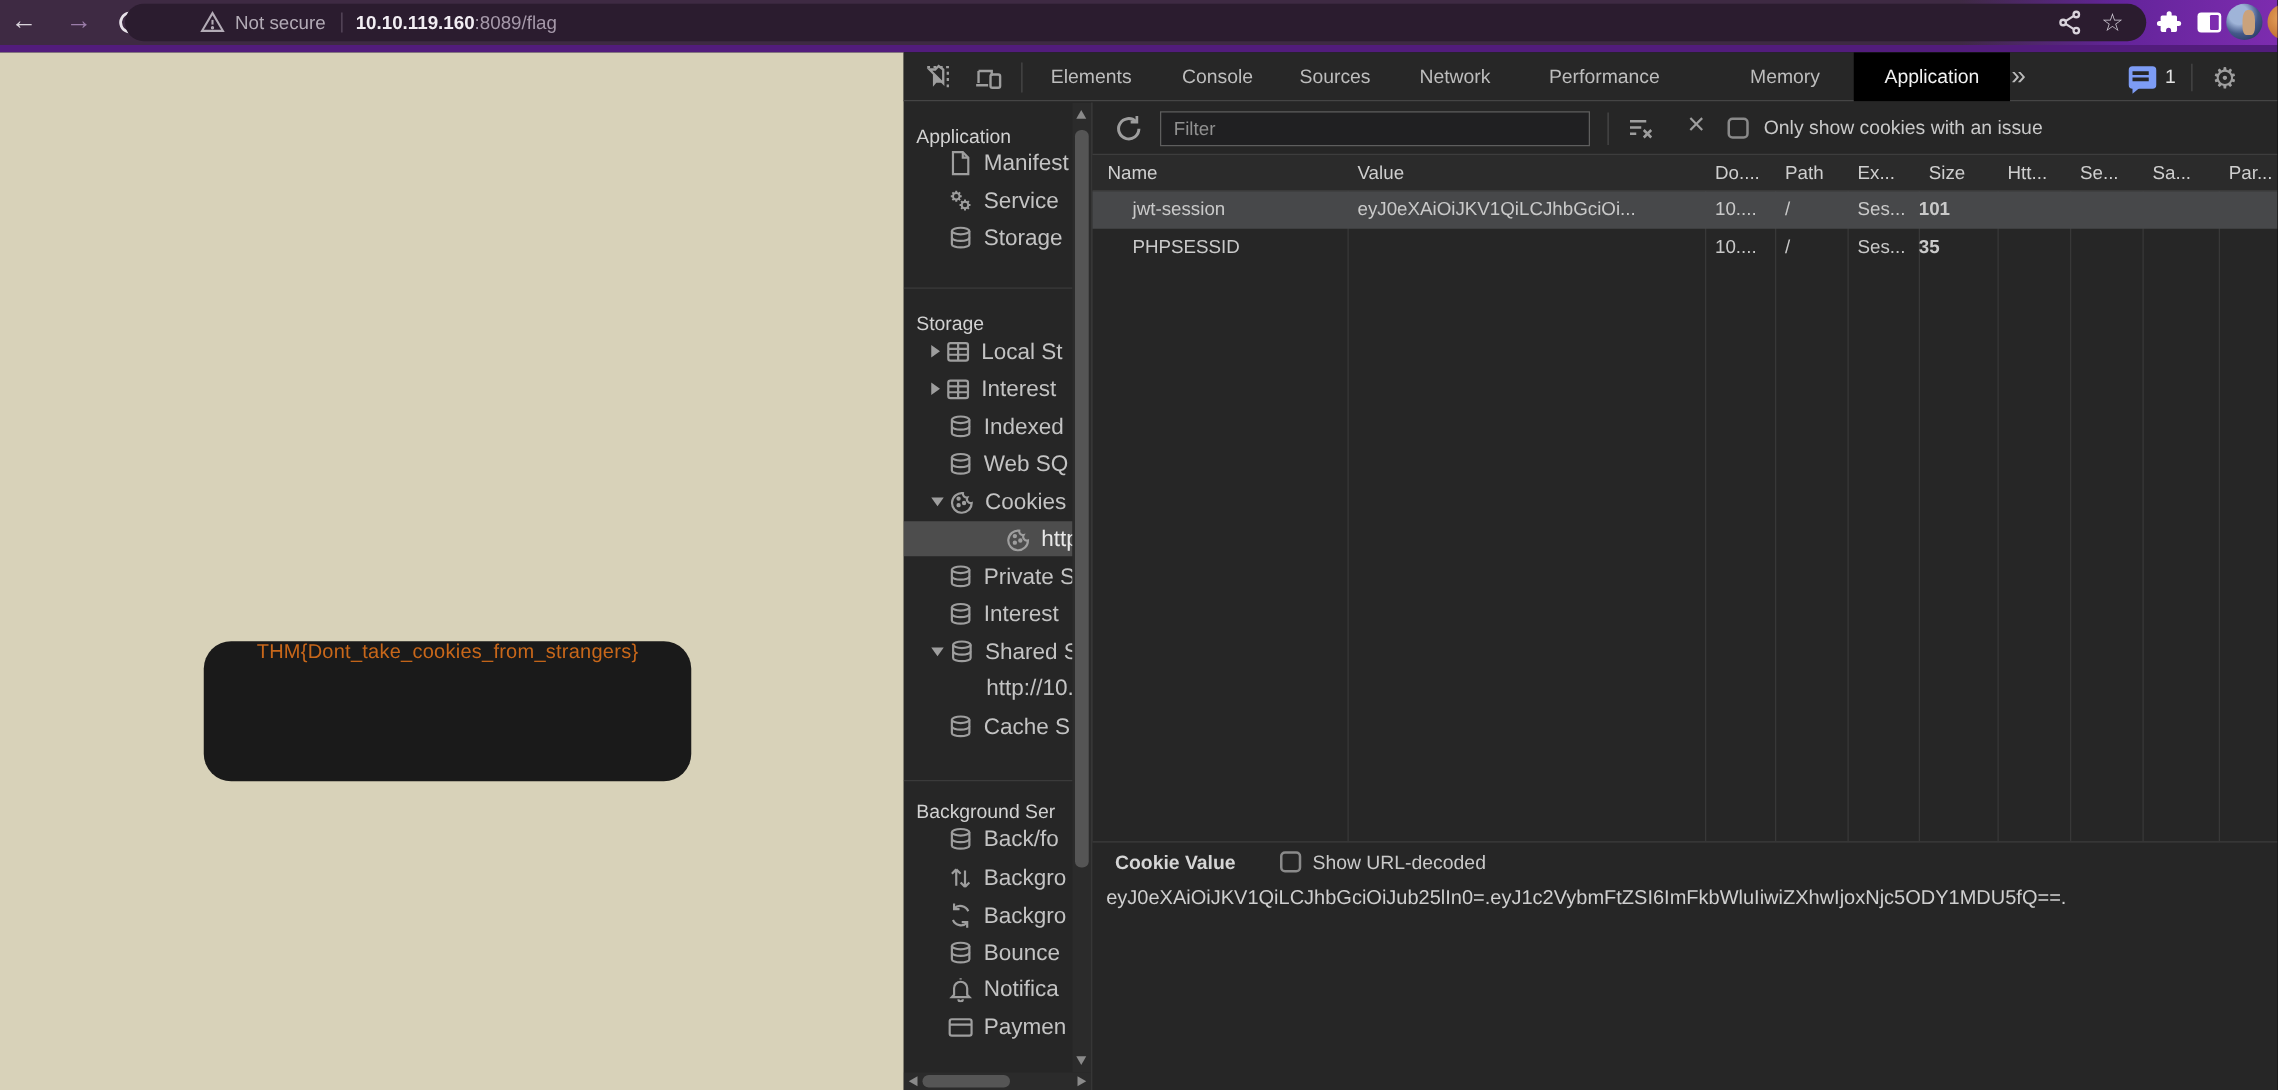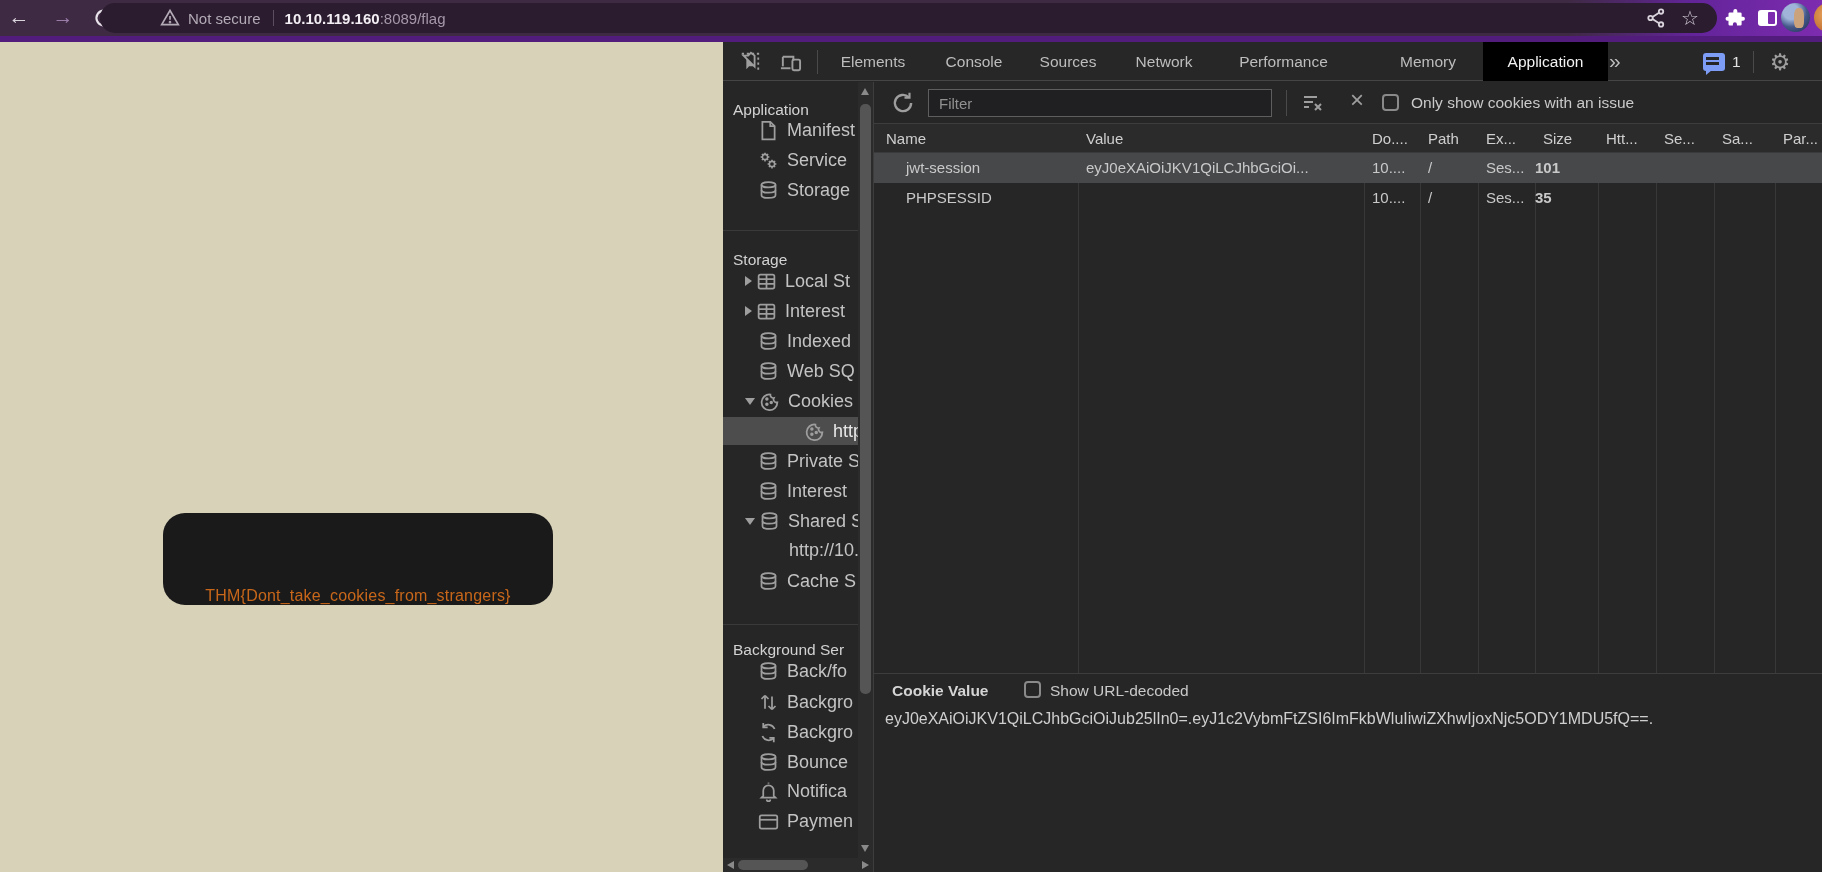--- a/index.html
+++ b/index.html
@@ -27,22 +27,22 @@
     background:radial-gradient(circle at 35% 30%, #9fb4d8 0 28%, #44598a 55%, #1d2b4d 100%);
     overflow:hidden; }
   .avatar::after { content:""; position:absolute; left:13px; top:5px; width:10px; height:20px;
     background:#caa27c; border-radius:40% 40% 30% 30%; }
   .avatar-sliver { position:absolute; left:1814px; top:3px; width:29px; height:29px; border-radius:50%;
     background:radial-gradient(circle at 40% 40%, #e9a45c, #b05a22); }
   .accent-strip { position:absolute; left:0; top:36px; width:1822px; height:6px; background:#521c7c; }
 
   
   .page { position:absolute; left:0; top:42px; width:723px; height:830px; background:#d8d2b9; }
-  .flag-box { position:absolute; left:163px; top:471px; width:390px; height:92px; background:#1a1a1a;
-    border-radius:22px; display:flex; align-items:flex-end; justify-content:center; }
+  .flag-box { position:absolute; left:163px; top:471px; width:390px; height:112px; background:#1a1a1a;
+    border-radius:22px; display:flex; align-items:flex-start; justify-content:center; }
   .flag-text { color:#c8671a; font-size:16px; letter-spacing:0.2px; }
 
   
   .devtools { position:absolute; left:723px; top:42px; width:1099px; height:830px; background:#262626; color:#c3c3c3; }
 
   .dt-tabbar { position:absolute; left:0; top:0; width:1099px; height:39px; background:#272727; border-bottom:1px solid #454545; }
   .dt-tab { position:absolute; top:0; height:39px; line-height:39px; text-align:center; font-size:15.5px; color:#bdbdbd; }
   .dt-tab.active { background:#000; color:#f2f2f2; }
   .tb-ic { position:absolute; top:7px; width:26px; height:26px; display:flex; align-items:center; justify-content:center; }
   .vsep { position:absolute; width:1px; background:#4a4a4a; }

